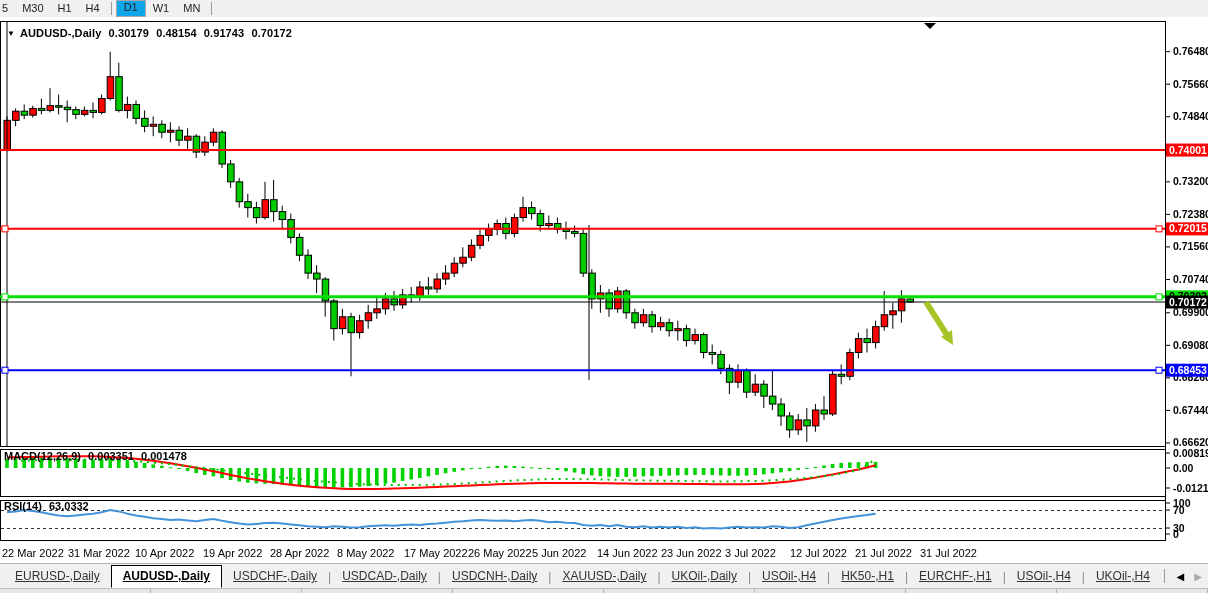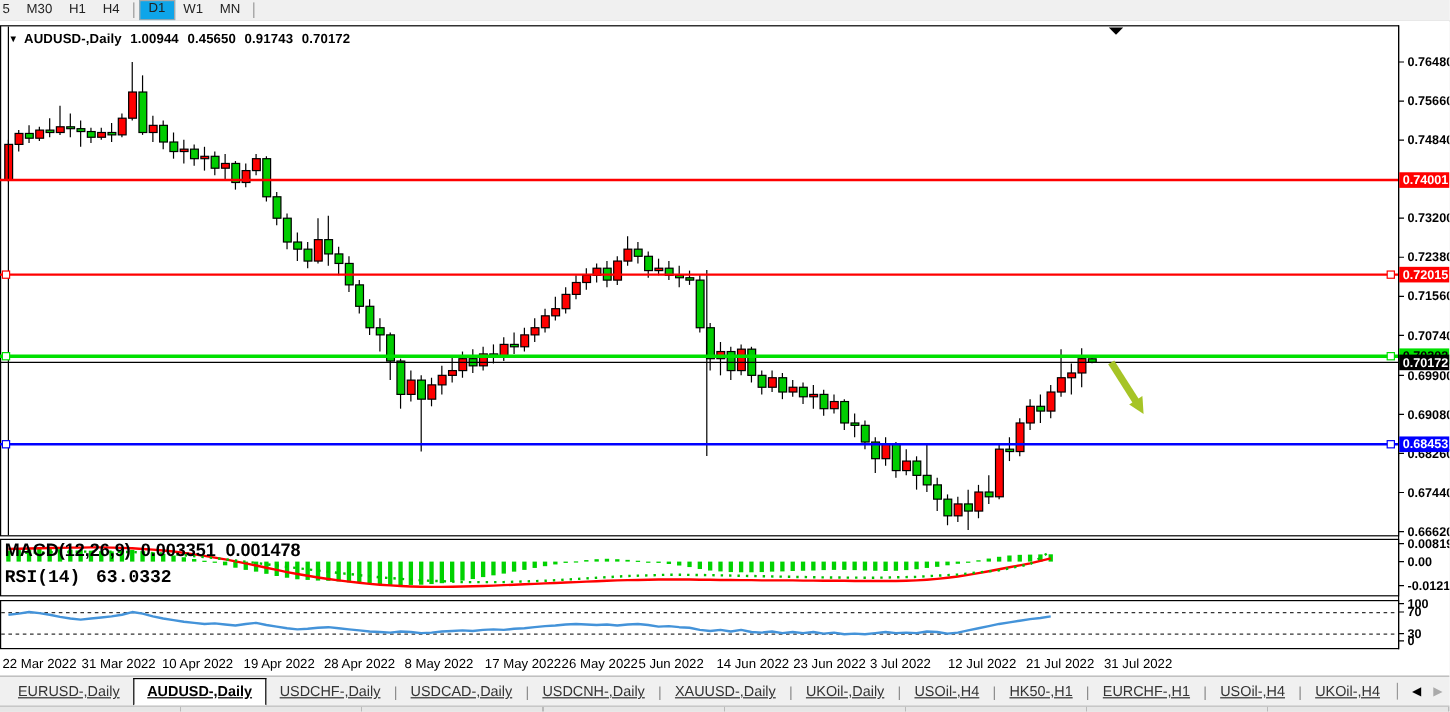--- a/index.html
+++ b/index.html
@@ -22,21 +22,21 @@
   .chart-bg{position:absolute;top:17px;left:0;width:1208px;height:546px;background:#ffffff;}
   svg#chart-svg{position:absolute;top:0;left:0;}
   
   .chart-title{
     position:absolute;top:27px;left:7px;font-size:11px;font-weight:700;color:#000;
     letter-spacing:0.1px;white-space:nowrap;
   }
   .chart-title .tri{font-size:8px;position:relative;top:-1px;margin-right:5px;}
   .chart-title span{margin-right:4px;}
   .pane-label{
-    position:absolute;font-size:15px;font-weight:700;color:#000;white-space:nowrap;
+    position:absolute;font-size:11px;font-weight:700;color:#000;white-space:nowrap;
   }
   .pane-label span{margin-right:4px;}
   
   .tabbar{
     position:absolute;top:563px;left:0;width:1208px;height:30px;
     background:#f0f0f0;border-top:1px solid #b5b5b5;
   }
   .tabs{display:flex;align-items:flex-end;height:23px;padding-left:4px;}
   .tab{
     padding:3px 11px 4px 11px;font-size:12px;color:#333;white-space:nowrap;cursor:default;text-decoration:underline;
@@ -480,33 +480,33 @@
     <text x="597" y="557" font-size="11" font-weight="500" font-family="Liberation Sans, sans-serif" fill="#000">14 Jun 2022</text>
     <text x="661" y="557" font-size="11" font-weight="500" font-family="Liberation Sans, sans-serif" fill="#000">23 Jun 2022</text>
     <text x="725" y="557" font-size="11" font-weight="500" font-family="Liberation Sans, sans-serif" fill="#000">3 Jul 2022</text>
     <text x="790" y="557" font-size="11" font-weight="500" font-family="Liberation Sans, sans-serif" fill="#000">12 Jul 2022</text>
     <text x="855" y="557" font-size="11" font-weight="500" font-family="Liberation Sans, sans-serif" fill="#000">21 Jul 2022</text>
     <text x="920" y="557" font-size="11" font-weight="500" font-family="Liberation Sans, sans-serif" fill="#000">31 Jul 2022</text>
   </svg>
 
 <div class="chart-title">
   <span class="tri">▼</span><span>AUDUSD-,Daily</span>
-  <span>1.00944</span>
-  <span>0.45650</span>
+  <span>0.30179</span>
+  <span>0.48154</span>
   <span>0.91743</span>
   <span>0.70172</span>
 </div>
 
 <div class="pane-label" style="top:450px;left:4px;">
   <span>MACD(12,26,9)</span>
   <span>0.003351</span>
   <span>0.001478</span>
 </div>
 
-<div class="pane-label" style="top:473px;left:4px;font-family:Liberation Mono, monospace;">
+<div class="pane-label" style="top:500px;left:4px;">
   <span>RSI(14)</span>
   <span>63.0332</span>
 </div>
 
 <div class="tabbar">
   <div class="tabs">
       <div class="tab">EURUSD-,Daily</div>
       <div class="tab active">AUDUSD-,Daily</div>
       <div class="tab">USDCHF-,Daily</div>
       <span class="tab-sep">|</span>

